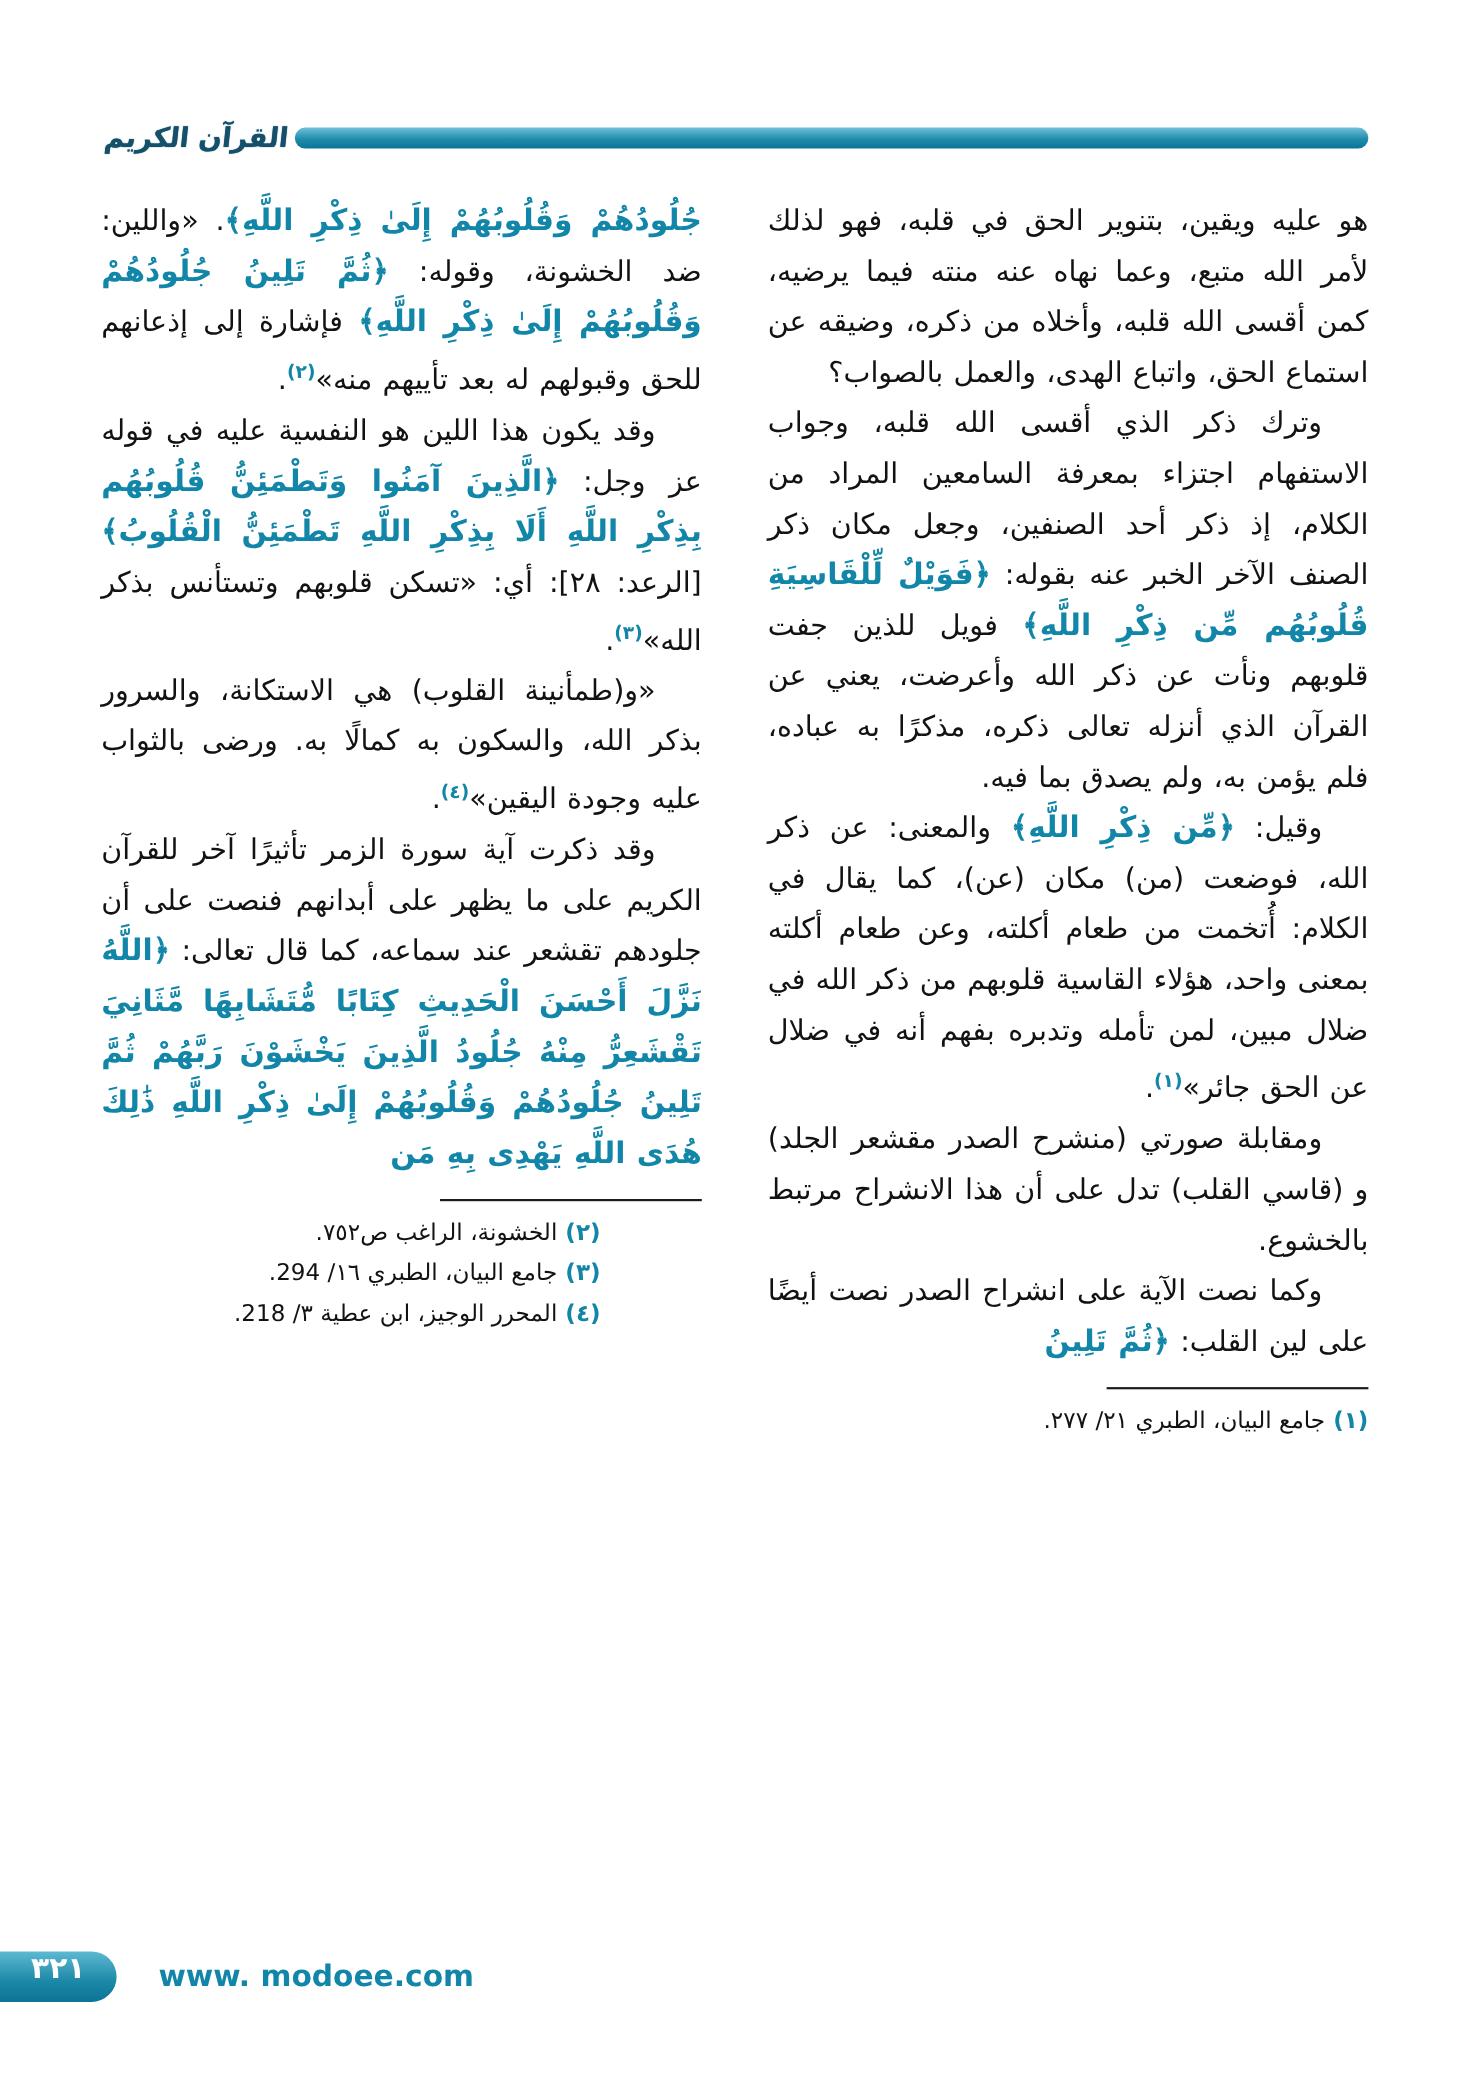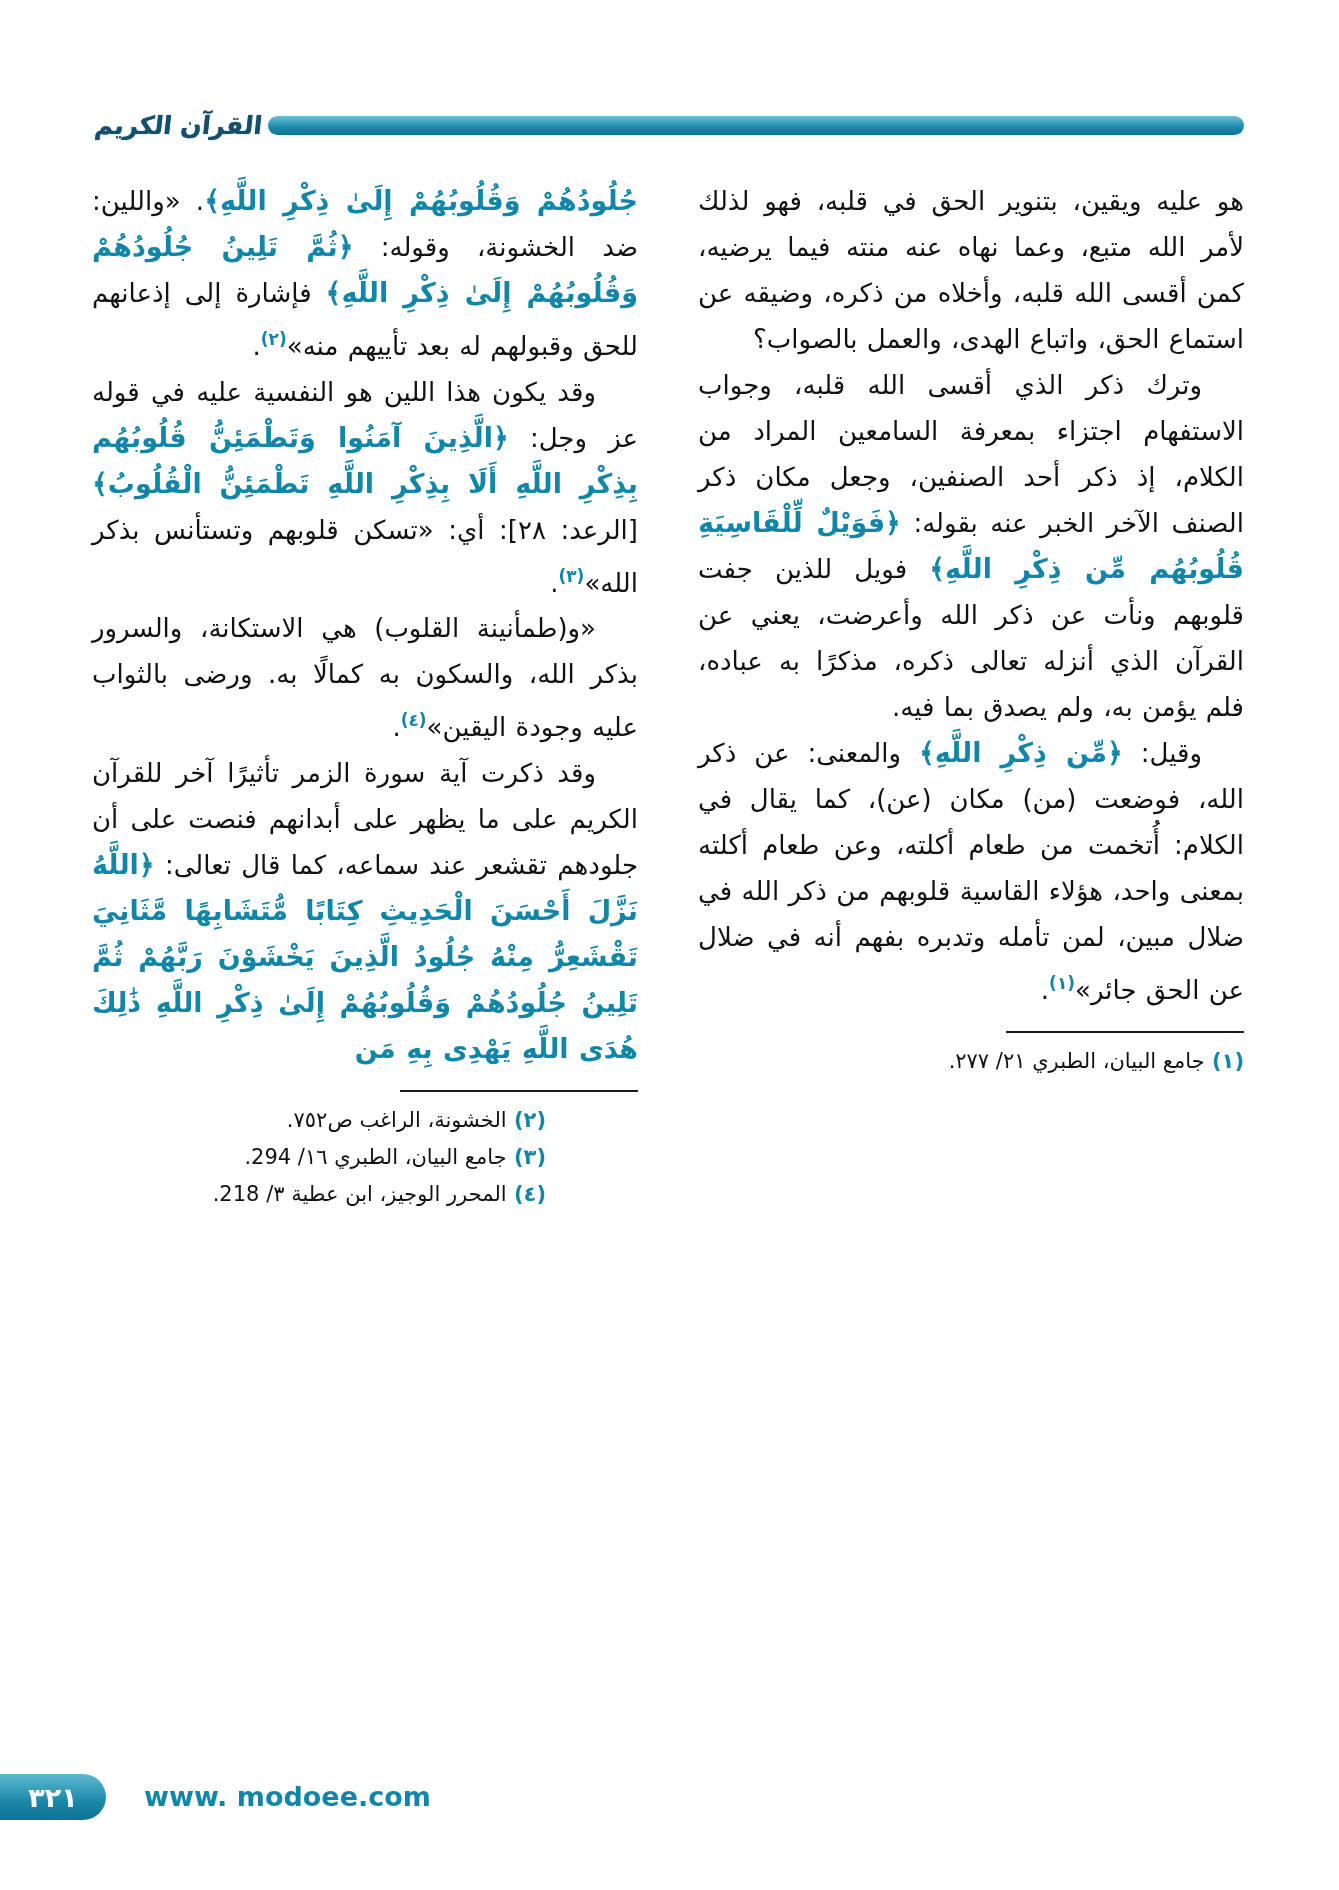--- a/index.html
+++ b/index.html
@@ -50,21 +50,21 @@
   .col-left .footnotes { padding-right:92px; }
   .footnote { }
   .fn-num { color:#1286a8; font-weight:bold; }
   .fn-text { color:#121212; }
   
   .page-pill {
     position:absolute; left:0; bottom:70px;
     width:106px; height:46px;
     background:linear-gradient(180deg,#5db9d2 0%,#1b88a7 60%,#0d7396 100%);
     border-radius:0 23px 23px 0;
-    display:flex; align-items:center; justify-content:center;
+    display:flex; justify-content:center;
     color:#ffffff; font-size:27px; font-weight:bold;
   }
   .website {
     position:absolute; left:144px; bottom:78px;
     color:#1286a8; font-size:27px; font-weight:600;
     direction:ltr;
   }
 </style>
 </head>
 <body>
@@ -72,20 +72,22 @@
 <div class="header">
   <span class="header-logo">القرآن الكريم</span>
   <div class="header-bar"></div>
 </div>
 
 <div class="columns">
   <section class="col col-right">
       <p class="para no-indent"><span class="seg normal">هو عليه ويقين، بتنوير الحق في قلبه، فهو لذلك لأمر الله متبع، وعما نهاه عنه منته فيما يرضيه، كمن أقسى الله قلبه، وأخلاه من ذكره، وضيقه عن استماع الحق، واتباع الهدى، والعمل بالصواب؟</span></p>
       <p class="para"><span class="seg normal">وترك ذكر الذي أقسى الله قلبه، وجواب الاستفهام اجتزاء بمعرفة السامعين المراد من الكلام، إذ ذكر أحد الصنفين، وجعل مكان ذكر الصنف الآخر الخبر عنه بقوله: </span><span class="seg quran">﴿فَوَيْلٌ لِّلْقَاسِيَةِ قُلُوبُهُم مِّن ذِكْرِ اللَّهِ﴾</span><span class="seg normal"> فويل للذين جفت قلوبهم ونأت عن ذكر الله وأعرضت، يعني عن القرآن الذي أنزله تعالى ذكره، مذكرًا به عباده، فلم يؤمن به، ولم يصدق بما فيه.</span></p>
       <p class="para"><span class="seg normal">وقيل: </span><span class="seg quran">﴿مِّن ذِكْرِ اللَّهِ﴾</span><span class="seg normal"> والمعنى: عن ذكر الله، فوضعت (من) مكان (عن)، كما يقال في الكلام: أُتخمت من طعام أكلته، وعن طعام أكلته بمعنى واحد، هؤلاء القاسية قلوبهم من ذكر الله في ضلال مبين، لمن تأمله وتدبره بفهم أنه في ضلال عن الحق جائر»</span><span class="seg ref">(١)</span><span class="seg normal">.</span></p>
+      <p class="para"><span class="seg normal">ومقابلة صورتي (منشرح الصدر مقشعر الجلد) و (قاسي القلب) تدل على أن هذا الانشراح مرتبط بالخشوع.</span></p>
+      <p class="para"><span class="seg normal">وكما نصت الآية على انشراح الصدر نصت أيضًا على لين القلب: </span><span class="seg quran">﴿ثُمَّ تَلِينُ</span></p>
       <div class="fn-rule"></div>
       <div class="footnotes">
         <div class="footnote"><span class="fn-num">(١) </span><span class="fn-text">جامع البيان، الطبري ٢١/ ٢٧٧.</span></div>
       </div>
     </section>
   <section class="col col-left">
       <p class="para no-indent"><span class="seg quran">جُلُودُهُمْ وَقُلُوبُهُمْ إِلَىٰ ذِكْرِ اللَّهِ﴾</span><span class="seg normal">. «واللين: ضد الخشونة، وقوله: </span><span class="seg quran">﴿ثُمَّ تَلِينُ جُلُودُهُمْ وَقُلُوبُهُمْ إِلَىٰ ذِكْرِ اللَّهِ﴾</span><span class="seg normal"> فإشارة إلى إذعانهم للحق وقبولهم له بعد تأييهم منه»</span><span class="seg ref">(٢)</span><span class="seg normal">.</span></p>
       <p class="para"><span class="seg normal">وقد يكون هذا اللين هو النفسية عليه في قوله عز وجل: </span><span class="seg quran">﴿الَّذِينَ آمَنُوا وَتَطْمَئِنُّ قُلُوبُهُم بِذِكْرِ اللَّهِ أَلَا بِذِكْرِ اللَّهِ تَطْمَئِنُّ الْقُلُوبُ﴾</span><span class="seg normal"> [الرعد: ٢٨]: أي: «تسكن قلوبهم وتستأنس بذكر الله»</span><span class="seg ref">(٣)</span><span class="seg normal">.</span></p>
       <p class="para"><span class="seg normal">«و(طمأنينة القلوب) هي الاستكانة، والسرور بذكر الله، والسكون به كمالًا به. ورضى بالثواب عليه وجودة اليقين»</span><span class="seg ref">(٤)</span><span class="seg normal">.</span></p>
       <p class="para"><span class="seg normal">وقد ذكرت آية سورة الزمر تأثيرًا آخر للقرآن الكريم على ما يظهر على أبدانهم فنصت على أن جلودهم تقشعر عند سماعه، كما قال تعالى: </span><span class="seg quran">﴿اللَّهُ نَزَّلَ أَحْسَنَ الْحَدِيثِ كِتَابًا مُّتَشَابِهًا مَّثَانِيَ تَقْشَعِرُّ مِنْهُ جُلُودُ الَّذِينَ يَخْشَوْنَ رَبَّهُمْ ثُمَّ تَلِينُ جُلُودُهُمْ وَقُلُوبُهُمْ إِلَىٰ ذِكْرِ اللَّهِ ذَٰلِكَ هُدَى اللَّهِ يَهْدِى بِهِ مَن</span></p>

